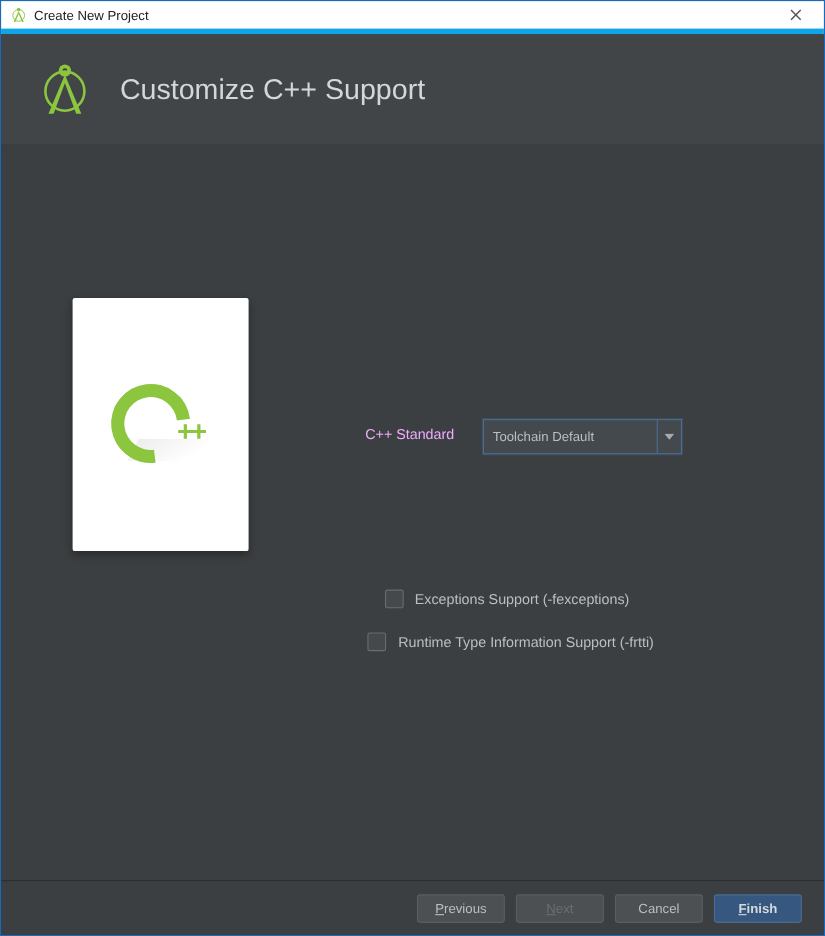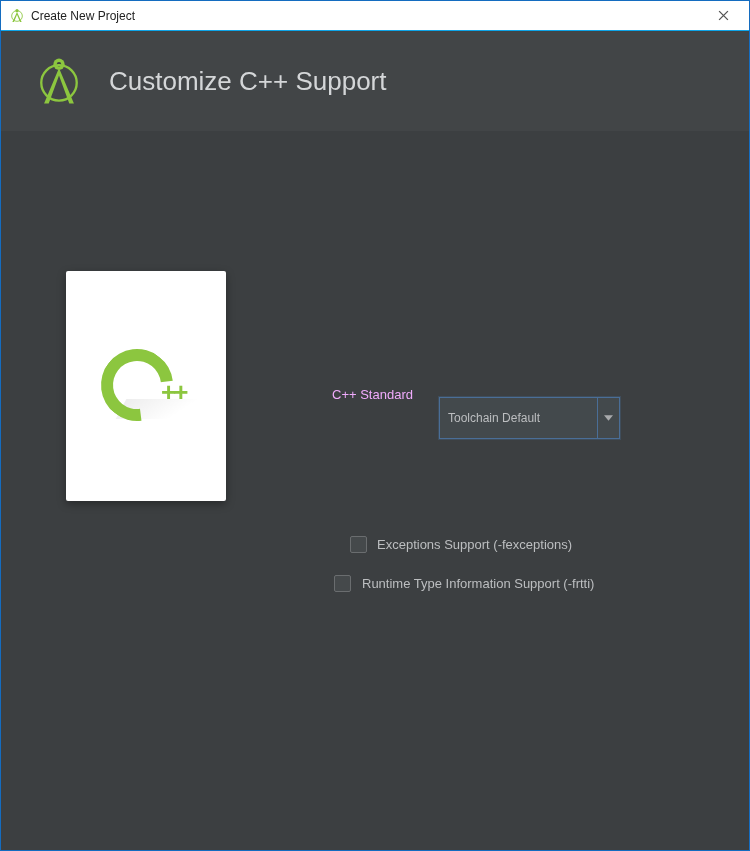--- a/index.html
+++ b/index.html
@@ -1,33 +1,33 @@
 <!DOCTYPE html>
 <html><head>
   <meta charset="utf-8">
   <style>
     * { margin:0; padding:0; box-sizing:border-box; }
     body { font-family:"Segoe UI", Tahoma, sans-serif; background:#fff; }
     .window { width:750px; height:851px; border:1px solid #146cc0; display:flex; flex-direction:column; background:#3c3f41; }
-    .title-bar { height:30px; background:#fff; display:flex; align-items:center; padding:0 8px; border-bottom:1px solid #0ea5e9; }
+    .title-bar { height:30px; background:#fff; display:flex; align-items:center; padding:0 8px; border-bottom:5px solid #0ea5e9; }
     .title-bar-text { font-size:12px; color:#222; flex:1; margin-left:6px; }
     .app-icon-tb svg { width:16px; height:16px; display:block; }
     .close-btn { width:36px; height:28px; display:flex; align-items:center; justify-content:center; color:#555; cursor:pointer; }
     .close-btn svg { width:11px; height:11px; }
     .header { background:#424547; padding:22px 30px; display:flex; align-items:center; gap:22px; }
     .header-icon svg { width:56px; height:56px; display:block; }
     .header-title { font-size:26px; font-weight:400; color:#d4d6d8; }
     .content { flex:1; background:#3c3f41; position:relative; }
     .card { position:absolute; left:65px; top:140px; width:160px; height:230px; background:#fff; border-radius:2px; box-shadow:0 3px 8px rgba(0,0,0,0.35); display:flex; align-items:center; justify-content:center; }
     .card-c { position:relative; width:90px; height:90px; }
     .c-ring { width:72px; height:72px; border:12px solid #8cc63f; border-right-color:transparent; border-radius:50%; transform:rotate(38deg); position:absolute; left:0; top:8px; }
     .c-shadow { position:absolute; left:20px; top:58px; width:72px; height:20px; background:linear-gradient(135deg,rgba(0,0,0,0.07),transparent 80%); transform:skewX(-28deg); }
     .plus { position:absolute; left:60px; top:36px; font-size:26px; font-weight:700; color:#8cc63f; letter-spacing:-3px; }
     .label-standard { position:absolute; left:331px; top:256px; color:#f0abfc; font-size:13px; }
-    .select { position:absolute; left:438px; top:250px; width:181px; height:42px; border:1px solid #4a6e97; background:#43494c; display:flex; align-items:stretch; box-shadow:0 0 0 1px rgba(74,110,151,0.3); cursor:pointer;margin-top:16px; }
+    .select { position:absolute; left:438px; top:250px; width:181px; height:32px; border:1px solid #4a6e97; background:#43494c; display:flex; align-items:stretch; box-shadow:0 0 0 1px rgba(74,110,151,0.3); cursor:pointer; }
     .select-text { flex:1; padding:0 8px; color:#bcbec0; font-size:12px; display:flex; align-items:center; }
     .select-btn { width:22px; border-left:1px solid #4a6e97; display:flex; align-items:center; justify-content:center; }
     .select-btn svg { width:9px; height:6px; fill:#a8aaac; }
     .check-row { position:absolute; display:flex; align-items:center; gap:10px; }
     .check-row.r1 { left:333px; top:405px;padding-left:16px; }
     .check-row.r2 { left:333px; top:444px;gap:11px; }
     .checkbox { width:17px; height:17px; border:1px solid #6a6d6f; background:#45494b; border-radius:2px; cursor:pointer; }
     .check-label { color:#bcbec0; font-size:13px; }
     .footer { height:50px; background:#3c3f41; border-top:1px solid #2d2f30; display:flex; align-items:center; justify-content:flex-end; padding:0 20px; gap:10px; }
     .btn { min-width:80px; padding:5px 14px; background:#4c5052; border:1px solid #5a5d5f; color:#bcbec0; font-size:12px; border-radius:3px; text-align:center; cursor:pointer; }
@@ -89,13 +89,20 @@
     <div class="check-row r1">
       <div class="checkbox"></div>
       <div class="check-label">Exceptions Support (-fexceptions)</div>
     </div>
     <div class="check-row r2">
       <div class="checkbox"></div>
       <div class="check-label">Runtime Type Information Support (-frtti)</div>
     </div>
   </div>
 
+  <div class="footer">
+    <div class="btn"><span class="u">P</span><span>revious</span></div>
+    <div class="btn disabled"><span class="u">N</span><span>ext</span></div>
+    <div class="btn">Cancel</div>
+    <div class="btn primary"><span class="u">F</span><span>inish</span></div>
+
+  </div>
 </div>
 
 </body></html>

